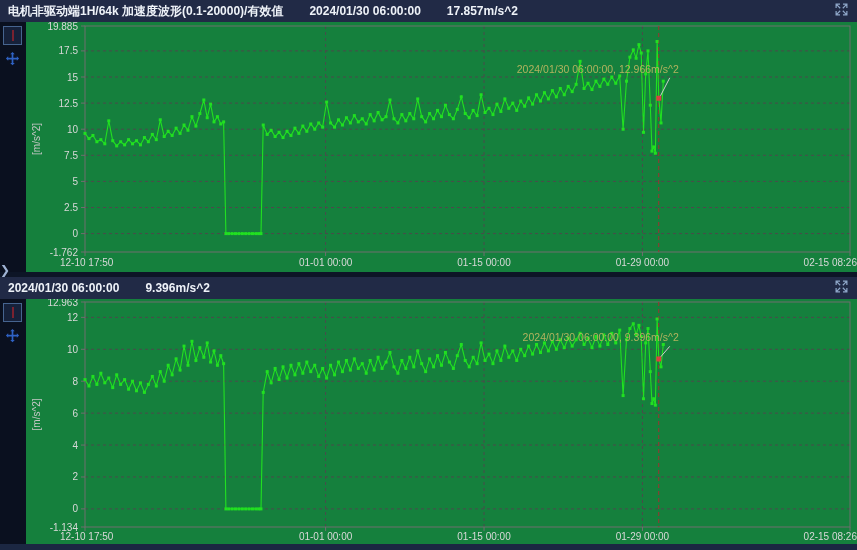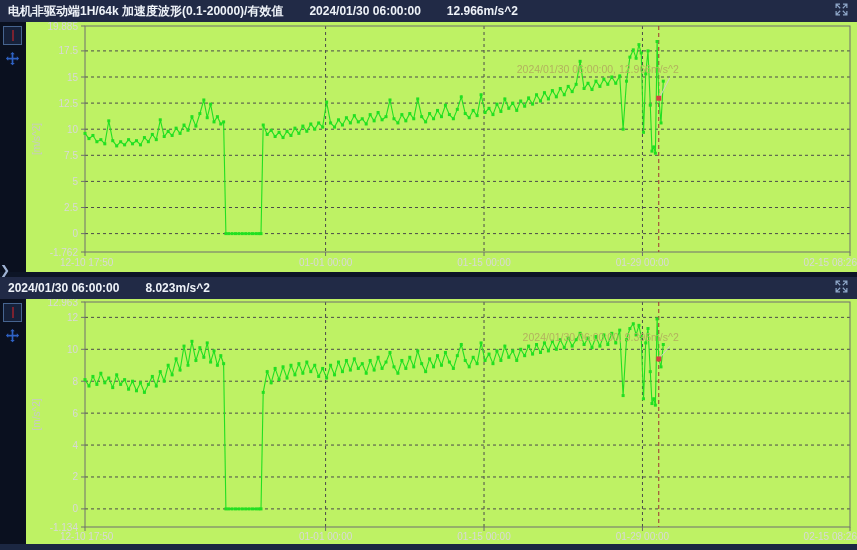--- a/index.html
+++ b/index.html
@@ -11,21 +11,21 @@
   }
   .panel { position: absolute; left:0; width:857px; }
   .panel-header {
     height:22px; background:#212a46; display:flex; align-items:center;
     gap:26px; padding:0 8px; color:#eef2f8; font-size:12px; font-weight:bold;
     white-space:nowrap;
   }
   .panel-header .spacer { flex:1; }
   .expand-btn { width:16px; height:16px; background:none; border:none; cursor:pointer;
     display:flex; align-items:center; justify-content:center; padding:0; }
-  .panel-body { position:relative; background:#bef264; display:flex; }
+  .panel-body { position:relative; background:#15803d; display:flex; }
   .side-toolbar {
     width:26px; background:#0a101f; position:relative; flex:0 0 26px;
   }
   .tool-btn {
     position:absolute; left:3px; top:4px; width:19px; height:19px;
     background:#16213a; border:1px solid #46648f; cursor:pointer;
   }
   .tool-btn .red-cursor-mark {
     position:absolute; left:8px; top:3px; width:2px; height:11px; background:#7a2230;
   }
@@ -46,21 +46,21 @@
 </style>
 </head>
 <body>
 
 <div id="app">
 
   <div class="panel" style="top:0;">
     <div class="panel-header">
       <span>电机非驱动端1H/64k 加速度波形(0.1-20000)/有效值</span>
       <span>2024/01/30 06:00:00</span>
-      <span>12.966m/s^2</span>
+      <span>17.857m/s^2</span>
       <span class="spacer"></span>
       <button class="expand-btn">
         <span>
           <svg viewBox="0 0 14 14" width="13" height="13" fill="none" stroke="#8ea6c8" stroke-width="1.3">
             <path d="M8.6 1.2H12.8V5.4M12.8 1.2L8.4 5.6"></path>
             <path d="M5.4 12.8H1.2V8.6M1.2 12.8L5.6 8.4"></path>
             <path d="M1.2 5.4V1.2H5.4M1.2 1.2L5.6 5.6"></path>
             <path d="M12.8 8.6V12.8H8.6M12.8 12.8L8.4 8.4"></path>
           </svg>
         </span>
@@ -293,21 +293,21 @@
       </div>
     </div>
   </div>
 
   <div class="divider" style="top:272px;"></div>
   <button class="collapse-chevron">❯</button>
 
   <div class="panel" style="top:277px;">
     <div class="panel-header">
       <span>2024/01/30 06:00:00</span>
-      <span>8.023m/s^2</span>
+      <span>9.396m/s^2</span>
       <span class="spacer"></span>
       <button class="expand-btn">
         <span>
           <svg viewBox="0 0 14 14" width="13" height="13" fill="none" stroke="#8ea6c8" stroke-width="1.3">
             <path d="M8.6 1.2H12.8V5.4M12.8 1.2L8.4 5.6"></path>
             <path d="M5.4 12.8H1.2V8.6M1.2 12.8L5.6 8.4"></path>
             <path d="M1.2 5.4V1.2H5.4M1.2 1.2L5.6 5.6"></path>
             <path d="M12.8 8.6V12.8H8.6M12.8 12.8L8.4 8.4"></path>
           </svg>
         </span>

